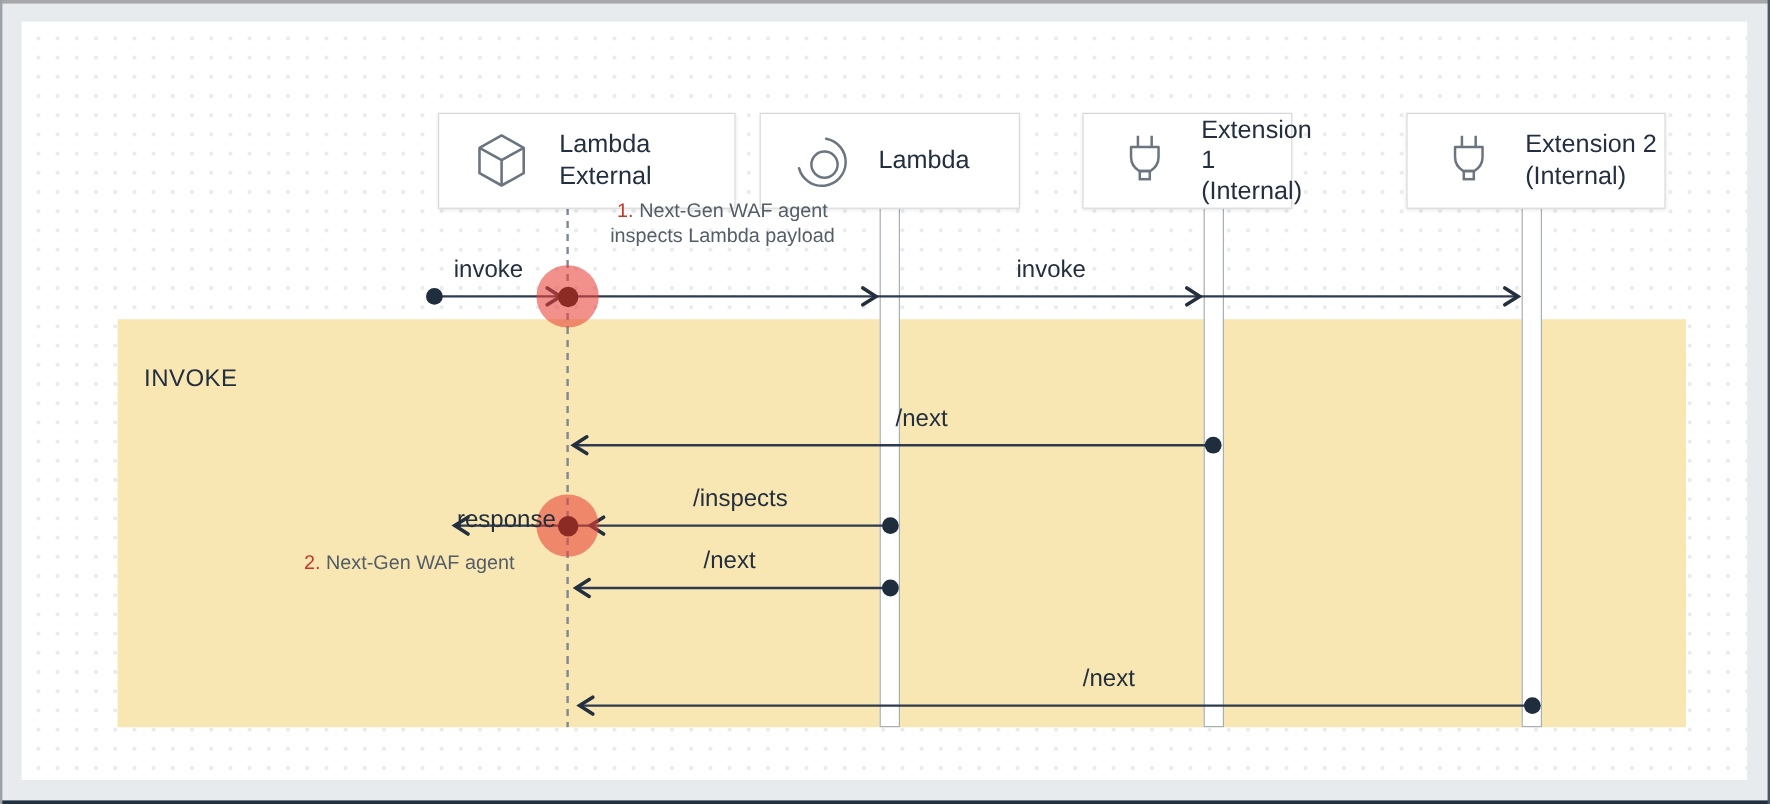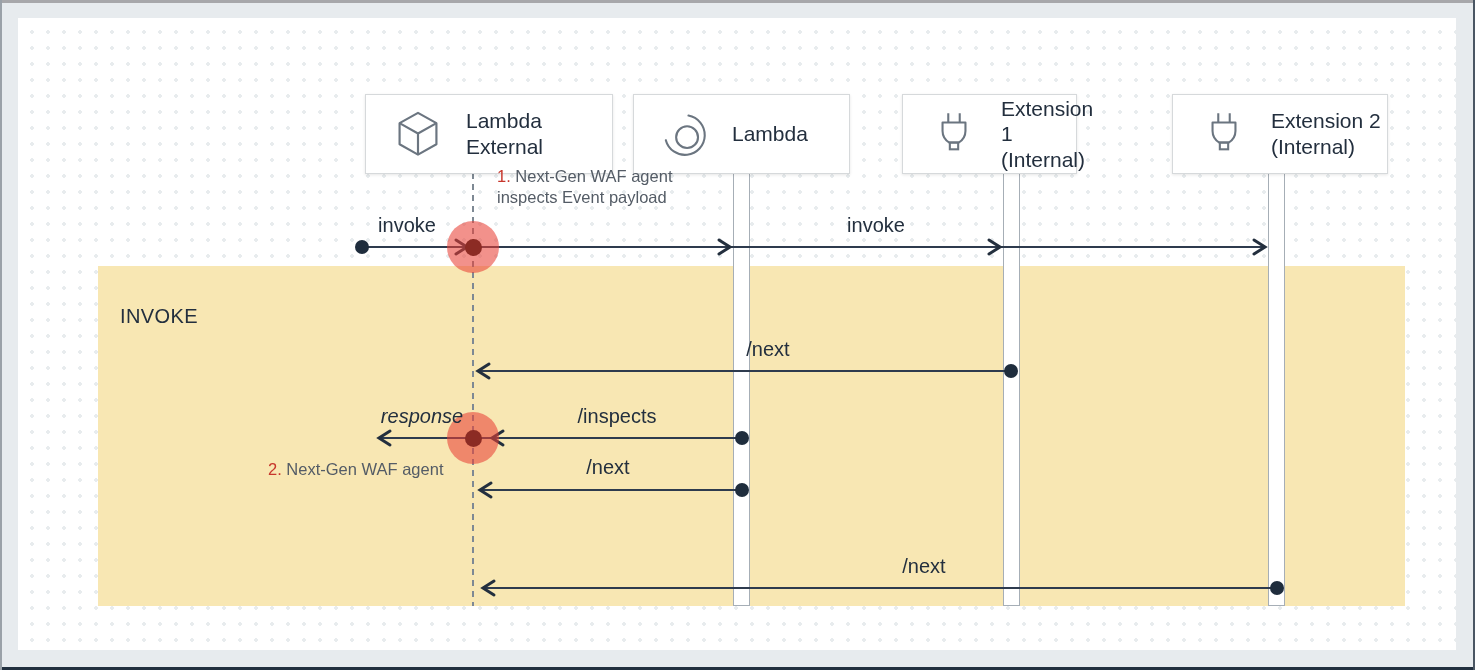--- a/index.html
+++ b/index.html
@@ -32,21 +32,21 @@
   .waf-dot{position:absolute;width:17px;height:17px;border-radius:50%;background:#8c2b24;z-index:6;}
   
   .actor{position:absolute;top:76px;height:80px;background:#ffffff;border:1px solid #d6d9db;
       box-shadow:0 1px 3px rgba(0,0,0,.10);z-index:5;display:flex;align-items:center;
       padding-left:26px;gap:22px;}
   .actor svg{flex:0 0 auto;}
   .actor-label{font-size:21px;line-height:1.22;color:#232f3e;}
   
   .msg{position:absolute;width:170px;text-align:center;font-size:20px;color:#232f3e;z-index:6;}
   
-  .note{position:absolute;font-size:16.5px;line-height:21px;color:#545c66;z-index:6;}
+  .note{position:absolute;font-size:16.5px;line-height:21px;color:#545c66;z-index:6;text-align:center;}
   .note .num{color:#c7362c;}
   .icon-stroke{stroke:#6b7580;stroke-width:2;fill:none;}
 </style>
 </head>
 <body>
 
 <div class="frame">
   <div class="edge top"></div>
   <div class="edge bottom"></div>
   <div class="edge left"></div>
@@ -136,29 +136,29 @@
       </svg>
       <div class="actor-label">
         <div>Extension 2</div>
         <div>(Internal)</div>
       </div>
     </div>
 
     <div class="msg" style="left:304px;top:196px;">invoke</div>
     <div class="msg" style="left:773px;top:196px;">invoke</div>
     <div class="msg" style="left:665px;top:320px;">/next</div>
-    <div class="msg" style="left:319px;top:387px;font-style:italic;">response</div>
+    <div class="msg" style="left:319px;top:404px;">response</div>
     <div class="msg" style="left:514px;top:387px;">/inspects</div>
     <div class="msg" style="left:505px;top:438px;">/next</div>
     <div class="msg" style="left:821px;top:537px;">/next</div>
 
     <div class="note" style="left:479px;top:148px;width:210px;">
       <div><span class="num">1.</span>
         <span>Next-Gen WAF agent</span></div>
-      <div>inspects Event payload</div>
+      <div>inspects Lambda payload</div>
     </div>
-    <div class="note" style="left:218px;top:441px;width:210px;margin-left:32px;">
+    <div class="note" style="left:218px;top:441px;width:210px;">
       <div><span class="num">2.</span>
         <span>Next-Gen WAF agent</span></div>
     </div>
 
   </div>
 </div>
 
 </body></html>

